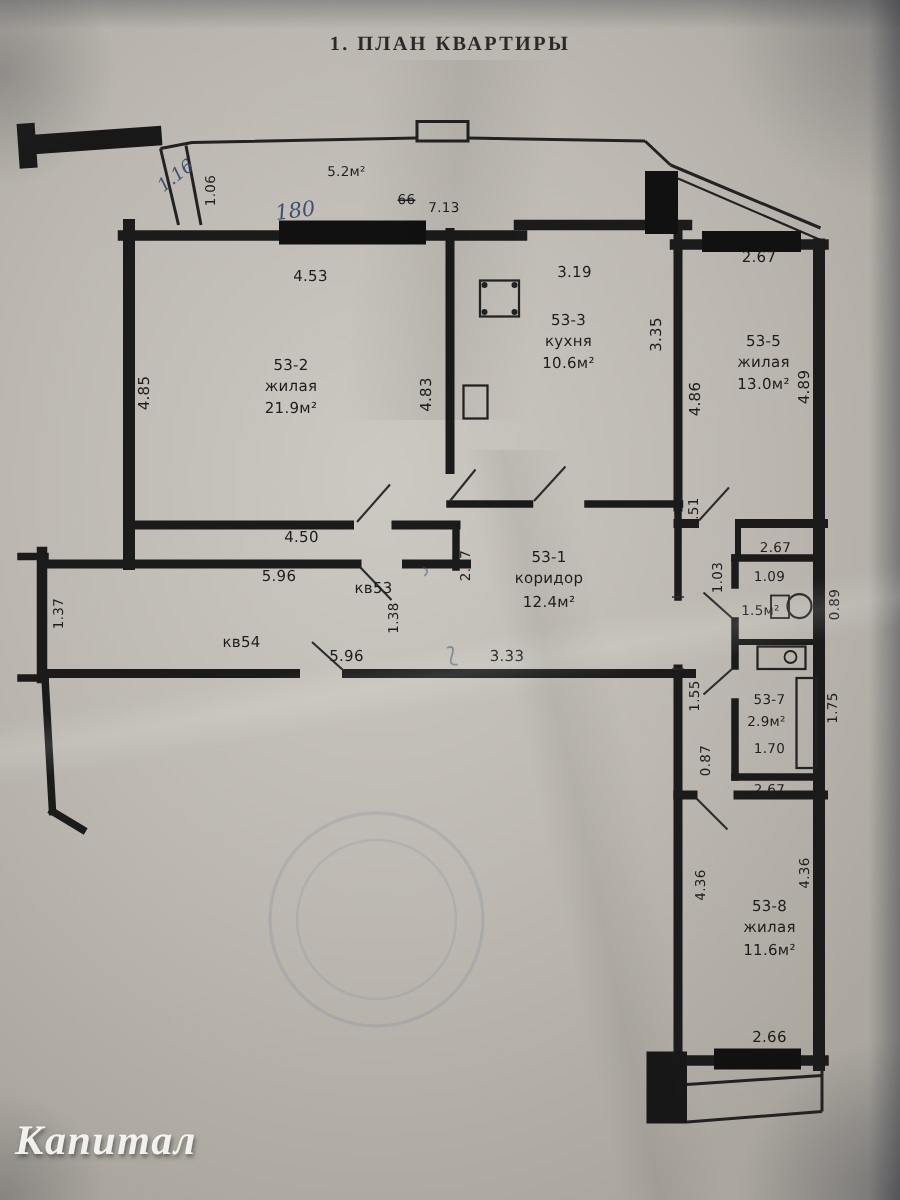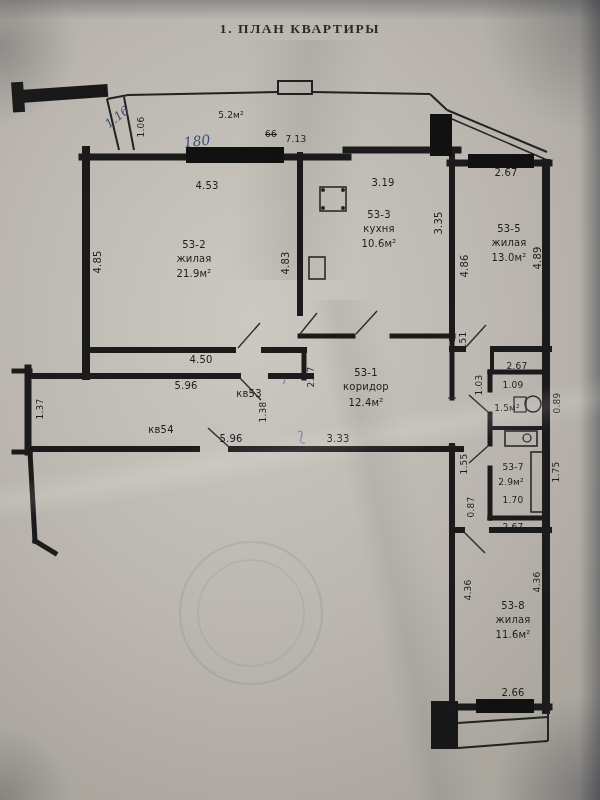--- a/index.html
+++ b/index.html
@@ -221,13 +221,14 @@
   <span class="lbl v s" style="left:471px;top:507px">0.87</span>
   <span class="lbl s" style="left:513px;top:527px">2.67</span>
 
   <span class="lbl v s" style="left:468px;top:590px">4.36</span>
   <span class="lbl" style="left:513px;top:605px">53-8</span>
   <span class="lbl" style="left:513px;top:619px">жилая</span>
   <span class="lbl" style="left:513px;top:634px">11.6м²</span>
   <span class="lbl v s" style="left:537px;top:582px">4.36</span>
   <span class="lbl" style="left:513px;top:692px">2.66</span>
 
+  <div class="watermark">Капитал</div>
 </div>
 
 </body></html>

